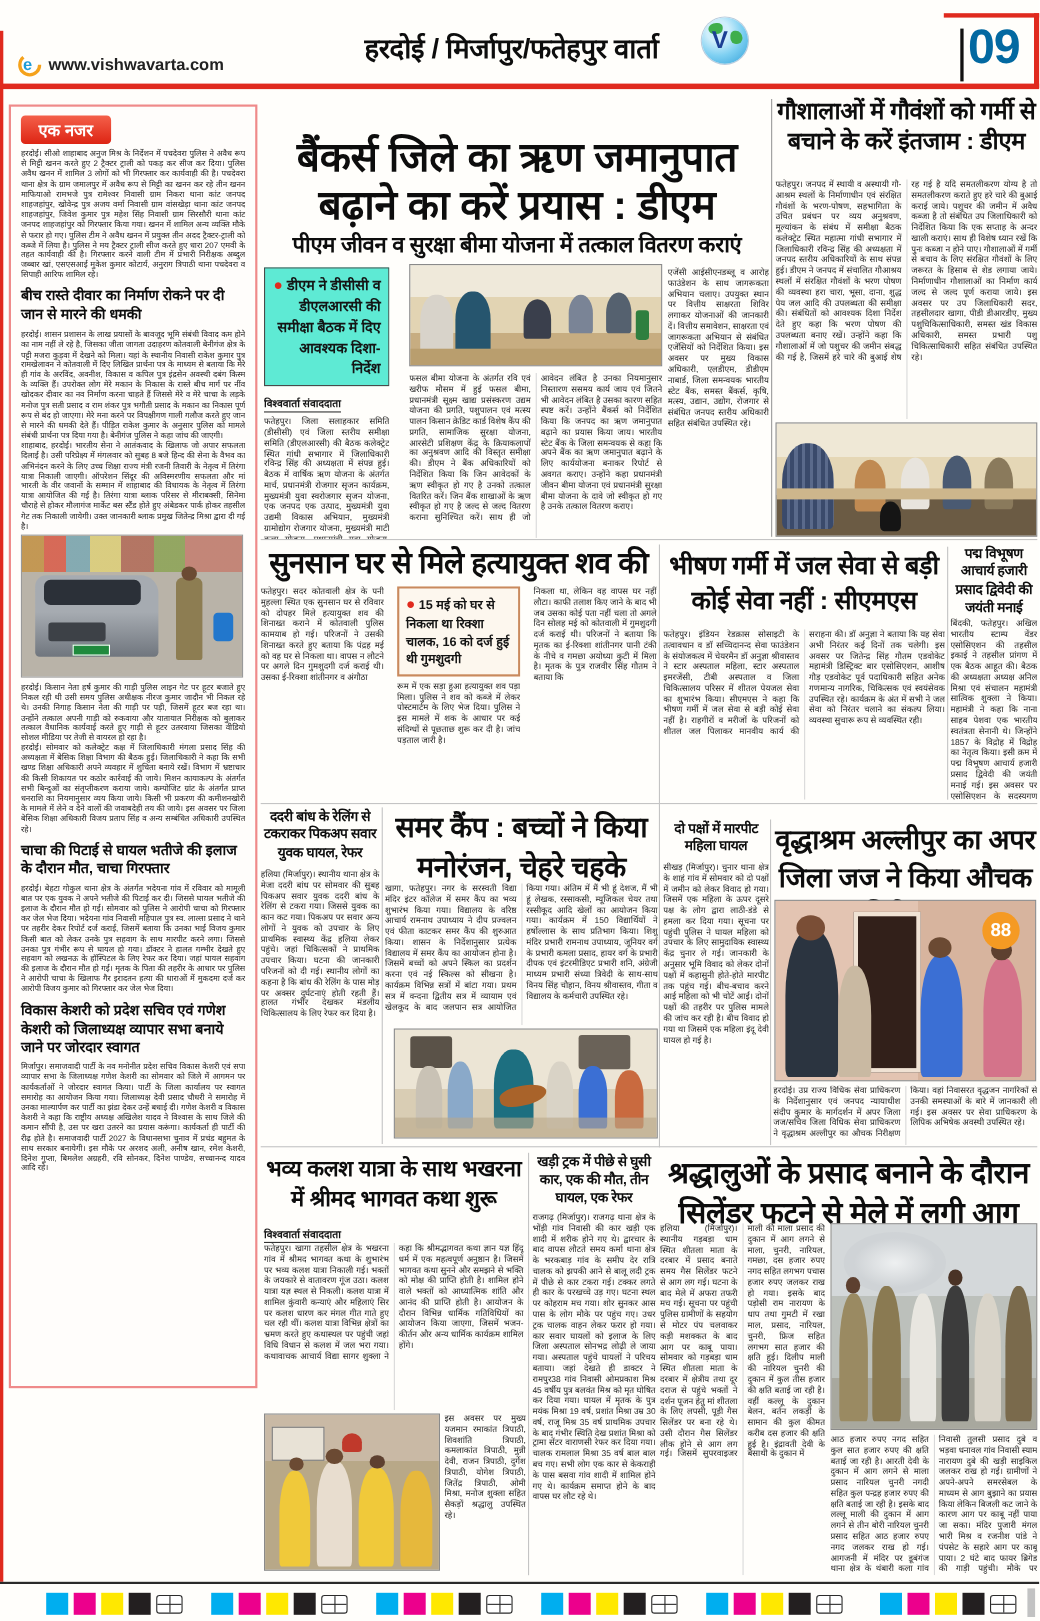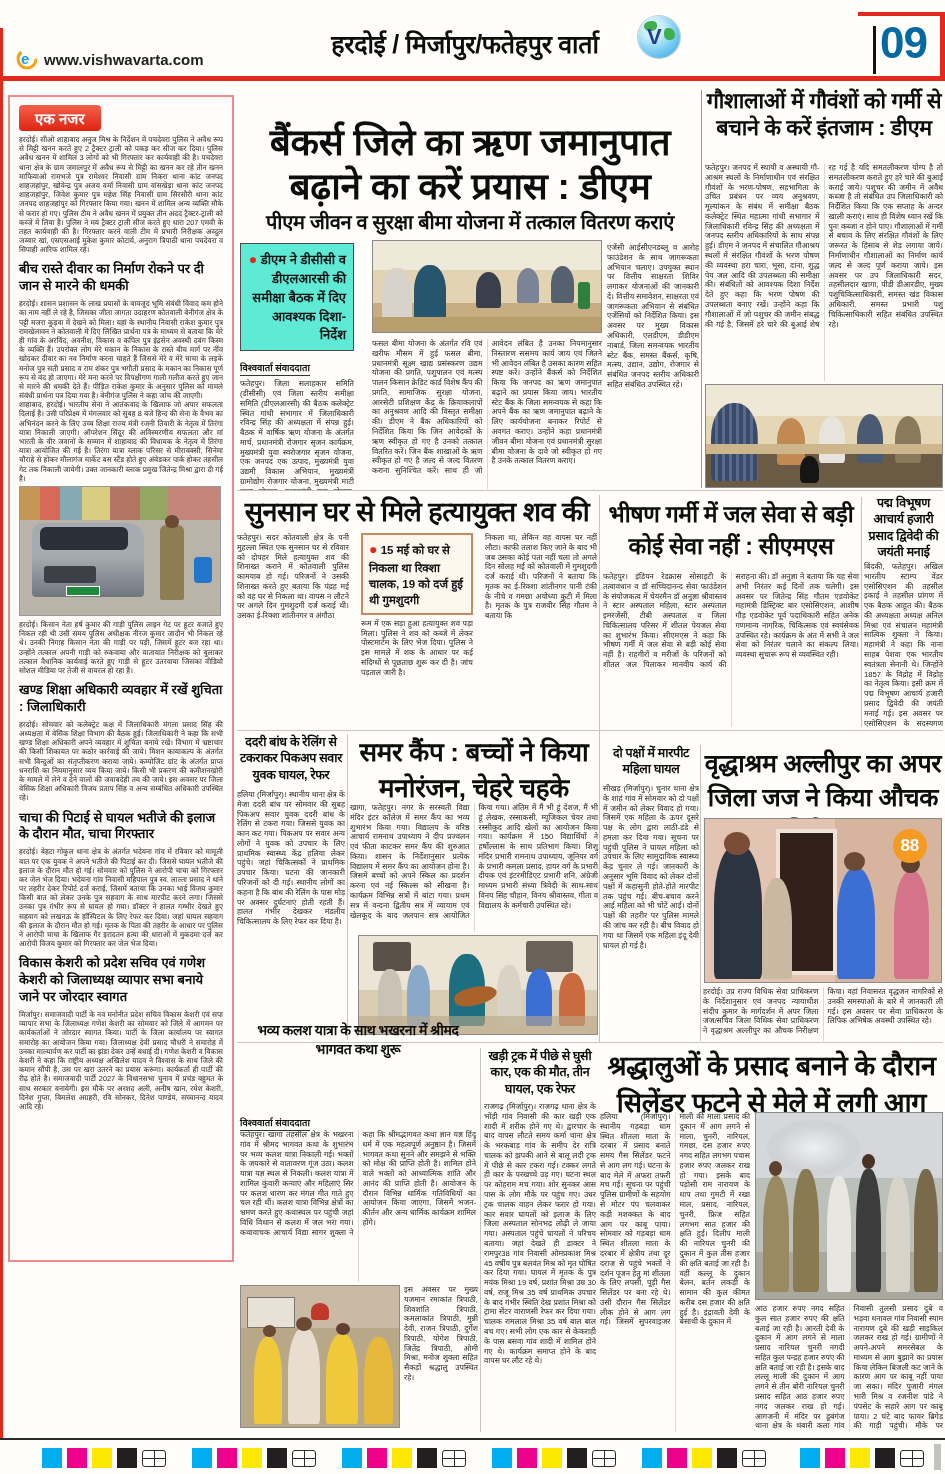--- a/index.html
+++ b/index.html
@@ -83,21 +83,20 @@
         <span class="fg" style="left:12%;top:62%;width:26%;height:13%;background:#3d4147;border-radius:3px;"></span>
         <span class="fg" style="left:23%;top:77%;width:17%;height:8%;background:#1f8a3d;border:1px solid #fff;"></span>
         <span class="fg" style="left:70%;top:30%;width:12%;height:58%;background:#8d7d52;border-radius:6px 6px 2px 2px;"></span>
         <span class="fg" style="left:72.5%;top:22%;width:7%;height:10%;background:#6b4a33;border-radius:50%;"></span>
         <span class="fg" style="left:87%;top:55%;width:9%;height:20%;background:#2277cc;border-radius:4px;"></span>
       </div>
       <div class="bt-s">हरदोई। किसान नेता हर्ष कुमार की गाड़ी पुलिस लाइन गेट पर हूटर बजाते हुए निकल रही थी उसी समय पुलिस अधीक्षक नीरज कुमार जादौन भी निकल रहे थे। उनकी निगाह किसान नेता की गाड़ी पर पड़ी, जिसमें हूटर बज रहा था। उन्होंने तत्काल अपनी गाड़ी को रुकवाया और यातायात निरीक्षक को बुलाकर तत्काल वैधानिक कार्यवाई करते हुए गाड़ी से हूटर उतरवाया जिसका वीडियो सोशल मीडिया पर तेजी से वायरल हो रहा है।</div>
     </div>
 
     <div>
-      <div class="side-hl">खण्ड शिक्षा अधिकारी व्यवहार में रखें शुचिता : जिलाधिकारी</div>
       <div class="bt-s">हरदोई। सोमवार को कलेक्ट्रेट कक्ष में जिलाधिकारी मंगला प्रसाद सिंह की अध्यक्षता में बेसिक शिक्षा विभाग की बैठक हुई। जिलाधिकारी ने कहा कि सभी खण्ड शिक्षा अधिकारी अपने व्यवहार में शुचिता बनाये रखें। विभाग में भ्रष्टाचार की किसी शिकायत पर कठोर कार्रवाई की जाये। मिशन कायाकल्प के अंतर्गत सभी बिन्दुओं का संतृप्तीकरण कराया जाये। कम्पोजिट ग्रांट के अंतर्गत प्राप्त धनराशि का नियमानुसार व्यय किया जाये। किसी भी प्रकरण की कमीशनखोरी के मामले में लेने व देने वालों की जवाबदेही तय की जाये। इस अवसर पर जिला बेसिक शिक्षा अधिकारी विजय प्रताप सिंह व अन्य सम्बंधित अधिकारी उपस्थित रहे।</div>
     </div>
 
     <div>
       <div class="side-hl">चाचा की पिटाई से घायल भतीजे की इलाज के दौरान मौत, चाचा गिरफ्तार</div>
       <div class="bt-s">हरदोई। बेहटा गोकुल थाना क्षेत्र के अंतर्गत भदेयना गांव में रविवार को मामूली बात पर एक युवक ने अपने भतीजे की पिटाई कर दी। जिससे घायल भतीजे की इलाज के दौरान मौत हो गई। सोमवार को पुलिस ने आरोपी चाचा को गिरफ्तार कर जेल भेज दिया। भदेयना गांव निवासी महिपाल पुत्र स्व. लाल्ता प्रसाद ने थाने पर तहरीर देकर रिपोर्ट दर्ज कराई, जिसमें बताया कि उनका भाई विजय कुमार किसी बात को लेकर उनके पुत्र सहवाग के साथ मारपीट करने लगा। जिससे उनका पुत्र गंभीर रूप से घायल हो गया। डॉक्टर ने हालत गम्भीर देखते हुए सहवाग को लखनऊ के हॉस्पिटल के लिए रेफर कर दिया। जहां घायल सहवाग की इलाज के दौरान मौत हो गई। मृतक के पिता की तहरीर के आधार पर पुलिस ने आरोपी चाचा के खिलाफ गैर इरादतन हत्या की धाराओं में मुकदमा दर्ज कर आरोपी विजय कुमार को गिरफ्तार कर जेल भेज दिया।</div>
     </div>
 
     <div>
       <div class="side-hl">विकास केशरी को प्रदेश सचिव एवं गणेश केशरी को जिलाध्यक्ष व्यापार सभा बनाये जाने पर जोरदार स्वागत</div>
@@ -149,21 +148,21 @@
   </section>
 
   <div class="hline" style="left:237px;top:490px;width:706px;"></div>
 
   <section>
     <div class="abs hl" style="left:237px;top:492px;width:360px;font-size:27px;letter-spacing:-0.5px;">सुनसान घर से मिले हत्यायुक्त शव की पहचान</div>
     <div class="abs bt" style="left:237px;top:533px;width:112px;height:194px;">फतेहपुर। सदर कोतवाली क्षेत्र के पनी मुहल्ला स्थित एक सुनसान घर से रविवार को दोपहर मिले हत्यायुक्त शव की शिनाख्त कराने में कोतवाली पुलिस कामयाब हो गई। परिजनों ने उसकी शिनाख्त करते हुए बताया कि पंद्रह मई को वह घर से निकला था। वापस न लौटने पर अगले दिन गुमशुदगी दर्ज कराई थी। उसका ई-रिक्शा शांतीनगर व अंगौठा</div>
     <div class="abs" style="left:361px;top:533px;width:112px;height:194px;overflow:hidden;">
       <div class="hibox">
         <span class="dot">●</span>
-        <span>15 मई को घर से निकला था रिक्शा चालक, 19 को दर्ज हुई थी गुमशुदगी</span>
+        <span>15 मई को घर से निकला था रिक्शा चालक, 16 को दर्ज हुई थी गुमशुदगी</span>
       </div>
       <div class="bt">रूम में एक सड़ा हुआ हत्यायुक्त शव पड़ा मिला। पुलिस ने शव को कब्जे में लेकर पोस्टमार्टम के लिए भेज दिया। पुलिस ने इस मामले में शक के आधार पर कई संदिग्धों से पूछताछ शुरू कर दी है। जांच पड़ताल जारी है।</div>
     </div>
     <div class="abs bt" style="left:485px;top:533px;width:112px;height:194px;">निकला था, लेकिन वह वापस घर नहीं लौटा। काफी तलाश किए जाने के बाद भी जब उसका कोई पता नहीं चला तो अगले दिन सोलह मई को कोतवाली में गुमशुदगी दर्ज कराई थी। परिजनों ने बताया कि मृतक का ई-रिक्शा शांतीनगर पानी टंकी के नीचे व गमछा अयोध्या कुटी में मिला है। मृतक के पुत्र राजवीर सिंह गौतम ने बताया कि</div>
   </section>
 
   <div class="vline" style="left:599px;top:495px;height:548px;"></div>
 
   <section>
     <div class="abs hl" style="left:603px;top:497px;width:256px;font-size:23px;">भीषण गर्मी में जल सेवा से बड़ी कोई सेवा नहीं : सीएमएस</div>
@@ -222,21 +221,21 @@
       <span class="fg" style="left:80%;top:32%;width:15%;height:66%;background:#d4738a;border-radius:45% 45% 6% 6%;"></span>
       <span class="fg" style="left:83%;top:22%;width:8%;height:11%;background:#5d4030;border-radius:50%;"></span>
       <span class="fg" style="right:6%;top:6%;width:34px;height:34px;background:#f59a23;border-radius:50%;color:#fff;font-weight:bold;font-size:17px;text-align:center;line-height:34px;">88</span>
     </div>
     <div class="abs bt cols2" style="left:703px;top:987px;width:240px;height:54px;">हरदोई। उप्र राज्य विधिक सेवा प्राधिकरण के निर्देशानुसार एवं जनपद न्यायाधीश संदीप कुमार के मार्गदर्शन में अपर जिला जज/सचिव जिला विधिक सेवा प्राधिकरण ने वृद्धाश्रम अल्लीपुर का औचक निरीक्षण किया। वहां निवासरत वृद्धजन नागरिकों से उनकी समस्याओं के बारे में जानकारी ली गई। इस अवसर पर सेवा प्राधिकरण के लिपिक अभिषेक अवस्थी उपस्थित रहे।</div>
   </section>
 
   <div class="hline" style="left:237px;top:1042px;width:706px;"></div>
 
   <section>
-    <div class="abs hl" style="left:240px;top:1020px;width:236px;font-size:14px;font-family:Liberation Serif, serif;">भव्य कलश यात्रा के साथ भखरना में श्रीमद भागवत कथा शुरू</div>
+    <div class="abs hl" style="left:240px;top:1048px;width:236px;font-size:20px;">भव्य कलश यात्रा के साथ भखरना में श्रीमद भागवत कथा शुरू</div>
     <div class="abs" style="left:240px;top:1112px;"><span class="byline">विश्ववार्ता संवाददाता</span></div>
     <div class="abs bt cols2" style="left:240px;top:1130px;width:236px;height:152px;">फतेहपुर। खागा तहसील क्षेत्र के भखरना गांव में श्रीमद भागवत कथा के शुभारंभ पर भव्य कलश यात्रा निकाली गई। भक्तों के जयकारे से वातावरण गूंज उठा। कलश यात्रा यज्ञ स्थल से निकली। कलश यात्रा में शामिल कुंवारी कन्याएं और महिलाएं सिर पर कलश धारण कर मंगल गीत गाते हुए चल रही थीं। कलश यात्रा विभिन्न क्षेत्रों का भ्रमण करते हुए कथास्थल पर पहुंची जहां विधि विधान से कलश में जल भरा गया। कथावाचक आचार्य विद्या सागर शुक्ला ने कहा कि श्रीमद्भागवत कथा ज्ञान यज्ञ हिंदू धर्म में एक महत्वपूर्ण अनुष्ठान है। जिसमें भागवत कथा सुनने और समझने से भक्ति को मोक्ष की प्राप्ति होती है। शामिल होने वाले भक्तों को आध्यात्मिक शांति और आनंद की प्राप्ति होती है। आयोजन के दौरान विभिन्न धार्मिक गतिविधियों का आयोजन किया जाएगा, जिसमें भजन-कीर्तन और अन्य धार्मिक कार्यक्रम शामिल होंगे।</div>
     <div class="photo" style="left:240px;top:1285px;width:160px;height:143px;background:linear-gradient(180deg,#c9b9a5 0 30%,#b8a астра88 30% 100%);background:linear-gradient(180deg,#c9b9a5 0 30%,#b8a888 30% 100%);">
       <span class="fg" style="left:4%;top:8%;width:30%;height:22%;background:#e8e2d6;border:1px solid #777;"></span>
       <span class="fg" style="left:8%;top:36%;width:18%;height:62%;background:#f0c93a;border-radius:45% 45% 6% 6%;"></span>
       <span class="fg" style="left:30%;top:30%;width:20%;height:68%;background:#e8ddcf;border-radius:45% 45% 6% 6%;"></span>
       <span class="fg" style="left:54%;top:34%;width:20%;height:64%;background:#f0c93a;border-radius:45% 45% 6% 6%;"></span>
       <span class="fg" style="left:78%;top:36%;width:18%;height:62%;background:#e6b83c;border-radius:45% 45% 6% 6%;"></span>
       <span class="fg" style="left:35%;top:22%;width:10%;height:10%;background:#6b4a33;border-radius:50%;"></span>
       <span class="fg" style="left:60%;top:26%;width:9%;height:9%;background:#5d4030;border-radius:50%;"></span>

